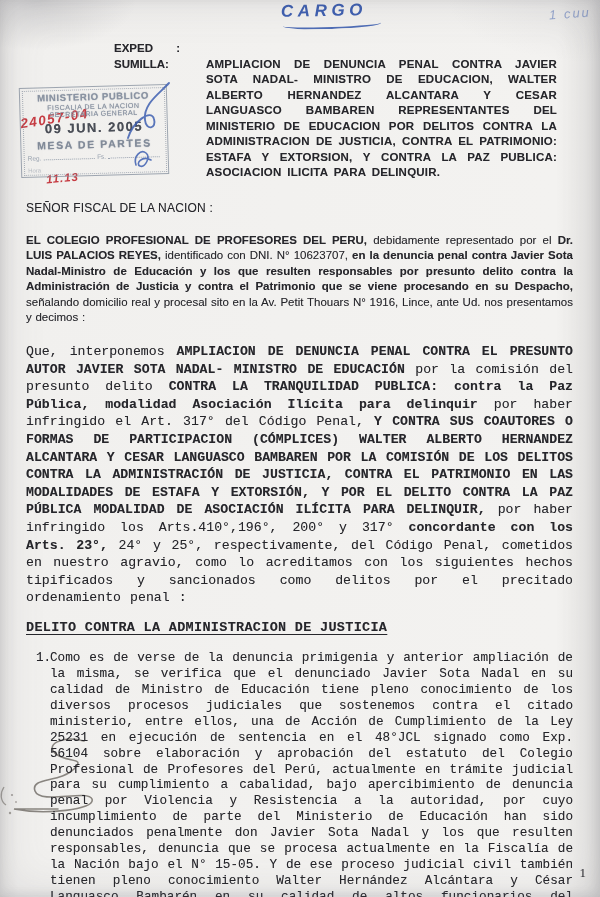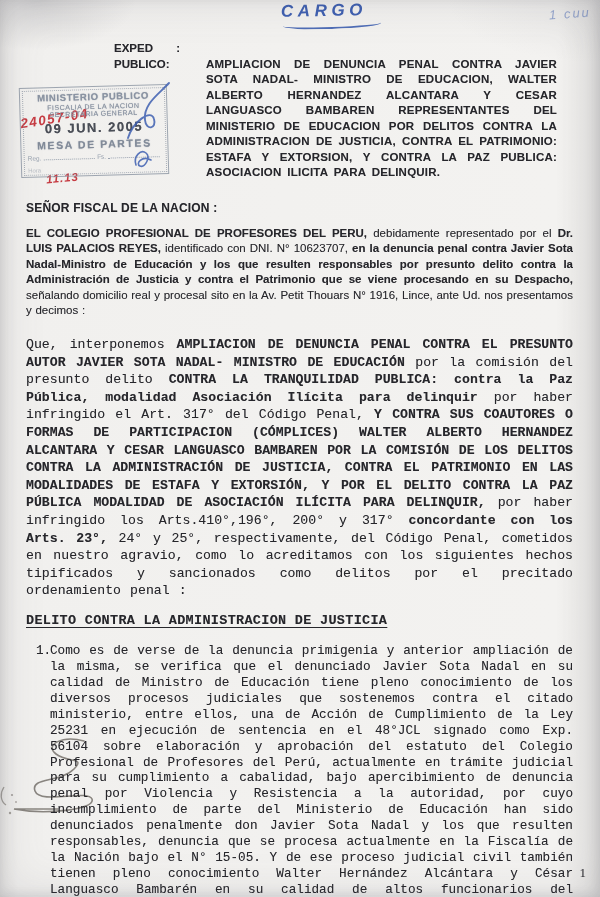--- a/index.html
+++ b/index.html
@@ -49,22 +49,22 @@
   
   .svg-abs{position:absolute;pointer-events:none;}
 
   
   .hdr{margin-left:88px;font-weight:bold;font-size:11.5px;line-height:15.5px;}
   .hdr-row{display:grid;grid-template-columns:92px 1fr;}
   .hdr-label{display:flex;justify-content:space-between;padding-right:26px;box-sizing:border-box;}
   .sumilla{ text-align:justify;margin-right:16px;word-spacing:2.5px;letter-spacing:.2px;}
 
   
-  .salutation{font-weight:bold;font-size:12px;margin-top:20px;letter-spacing:.2px;}
-  .intro{margin-top:11px;font-size:11.5px;line-height:15.6px;text-align:justify;word-spacing:.5px;}
+  .salutation{font-weight:normal;font-size:12px;margin-top:20px;letter-spacing:.2px;}
+  .intro{margin-top:18px;font-size:11.5px;line-height:15.6px;text-align:justify;word-spacing:.5px;}
 
   
   .serif{font-family:Liberation Mono, monospace;}
   .body-par{margin-top:17px;font-size:13.2px;line-height:17.6px;text-align:justify;word-spacing:1.2px;}
   .b{font-weight:bold;}
   .heading{font-size:13.5px;font-weight:bold;letter-spacing:.3px;text-decoration:underline;text-underline-offset:2.5px;text-decoration-thickness:1.3px;}
   .item{margin-top:15px;margin-left:10px;display:grid;grid-template-columns:14px 1fr;font-size:12.7px;line-height:15.9px;}
   .item-num{text-align:left;}
   .item-text{text-align:justify;word-spacing:.6px;}
 
@@ -114,21 +114,21 @@
 
   <div class="hdr">
     <div class="hdr-row">
       <div class="hdr-label">
         <span>EXPED</span>
         <span>:</span>
       </div>
     </div>
     <div class="hdr-row">
       <div class="hdr-label">
-        <span>PUBLICO:</span>
+        <span>SUMILLA:</span>
       </div>
       <div class="sumilla">AMPLIACION DE DENUNCIA PENAL CONTRA JAVIER SOTA NADAL- MINISTRO DE EDUCACION, WALTER ALBERTO HERNANDEZ ALCANTARA Y CESAR LANGUASCO BAMBAREN REPRESENTANTES DEL MINISTERIO DE EDUCACION POR DELITOS CONTRA LA ADMINISTRACION DE JUSTICIA, CONTRA EL PATRIMONIO: ESTAFA Y EXTORSION, Y CONTRA LA PAZ PUBLICA: ASOCIACION ILICITA PARA DELINQUIR.</div>
     </div>
   </div>
 
   <div class="salutation">SEÑOR FISCAL DE LA NACION :</div>
 
   <p class="intro"><span class="b">EL COLEGIO PROFESIONAL DE PROFESORES DEL PERU, </span><span>debidamente representado por el </span><span class="b">Dr. LUIS PALACIOS REYES, </span><span>identificado con DNI. N° 10623707, </span><span class="b">en la denuncia penal contra Javier Sota Nadal-Ministro de Educación y los que resulten responsables por presunto delito contra la Administración de Justicia y contra el Patrimonio que se viene procesando en su Despacho, </span><span>señalando domicilio real y procesal  sito en la Av. Petit Thouars N° 1916, Lince, ante Ud. nos presentamos y decimos :</span></p>
 
   <p class="serif body-par"><span>Que, interponemos </span><span class="b">AMPLIACION DE  DENUNCIA  PENAL CONTRA EL PRESUNTO AUTOR JAVIER SOTA NADAL- MINISTRO DE EDUCACIÓN </span><span>por la comisión del presunto delito </span><span class="b">CONTRA LA TRANQUILIDAD PUBLICA: contra la Paz Pública, modalidad Asociación Ilícita para delinquir </span><span>por haber infringido el Art. 317° del Código Penal, </span><span class="b">Y CONTRA SUS COAUTORES O FORMAS DE PARTICIPACION (CÓMPLICES) WALTER ALBERTO HERNANDEZ ALCANTARA Y CESAR LANGUASCO BAMBAREN POR LA COMISIÓN DE  LOS DELITOS CONTRA LA ADMINISTRACIÓN DE JUSTICIA, CONTRA EL PATRIMONIO EN LAS MODALIDADES DE ESTAFA Y EXTORSIÓN, Y POR EL DELITO CONTRA LA PAZ PÚBLICA MODALIDAD DE ASOCIACIÓN ILÍCITA PARA DELINQUIR, </span><span>por haber infringido los Arts.410°,196°, 200° y 317° </span><span class="b">concordante con los Arts. 23°, </span><span>24° y 25°, respectivamente, del Código Penal,  cometidos en nuestro agravio, como lo acreditamos con los siguientes hechos tipificados y sancionados como delitos por el precitado ordenamiento penal :</span></p>

